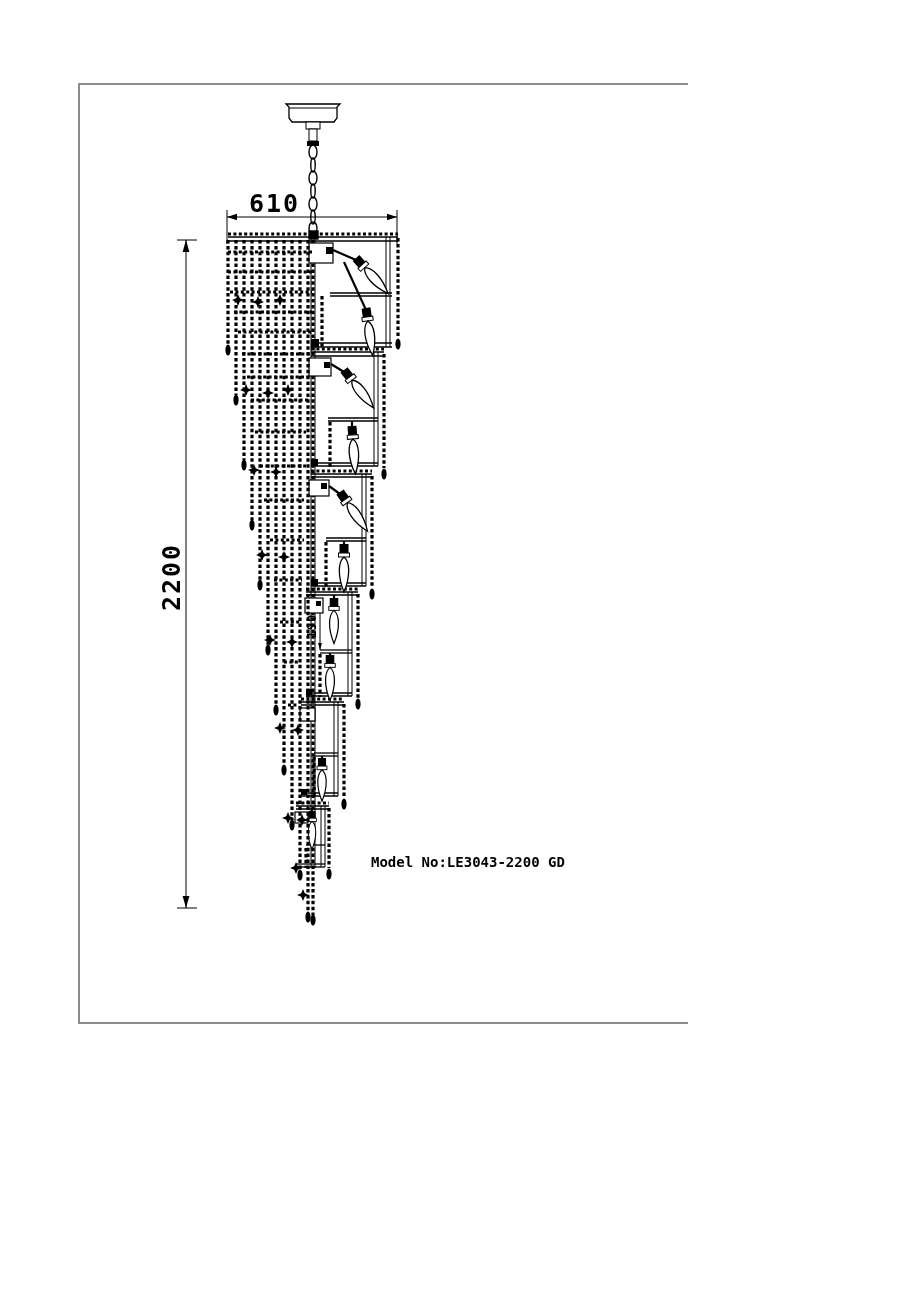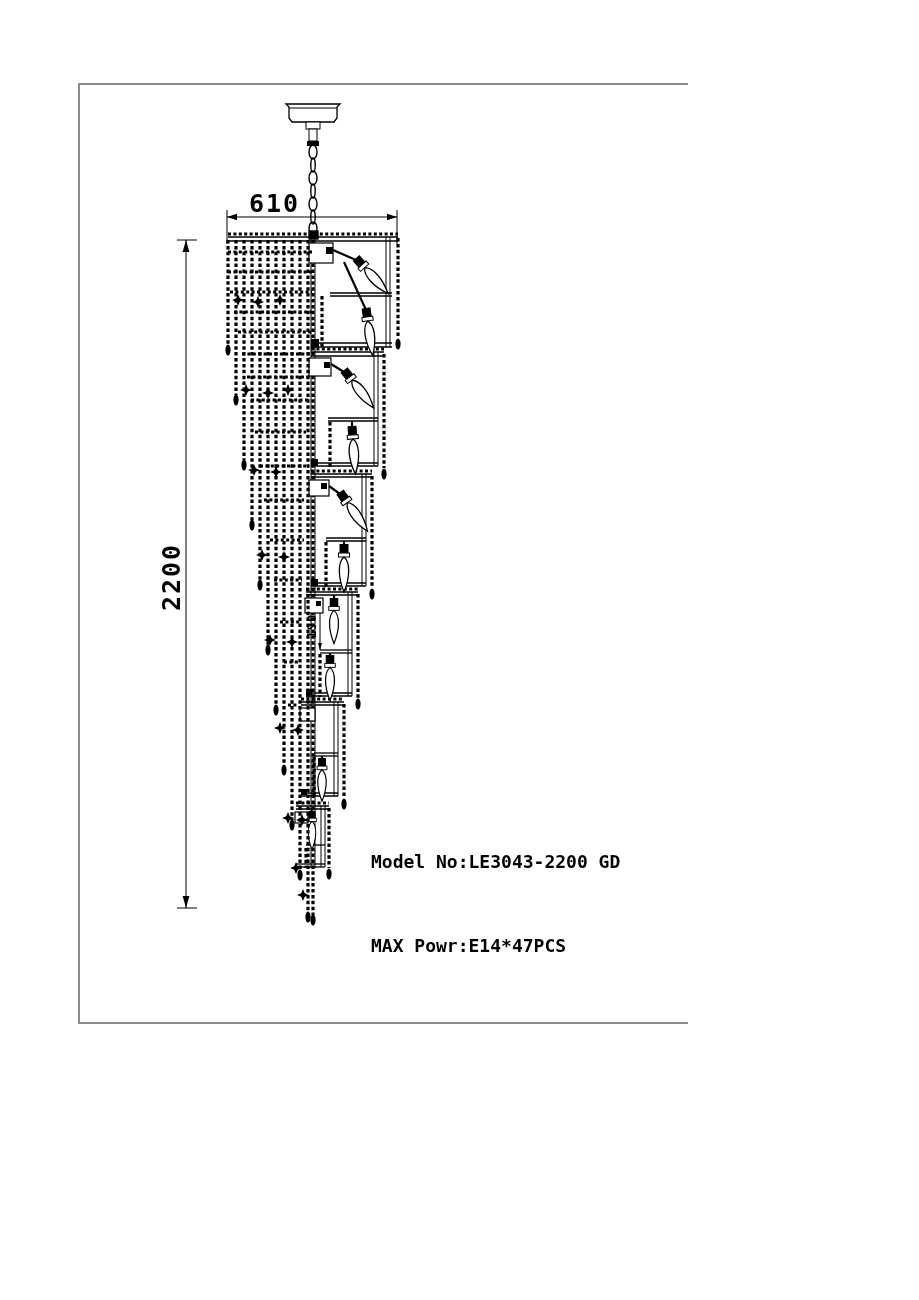--- a/index.html
+++ b/index.html
@@ -5,21 +5,21 @@
   html,body{margin:0;padding:0;background:#fff;}
   .page{position:relative;width:905px;height:1300px;background:#ffffff;overflow:hidden;
         font-family:"DejaVu Sans Mono","Liberation Mono",monospace;}
   .frame{position:absolute;left:78px;top:83px;width:608px;height:937px;
          border-left:2px solid #8c8c8c;border-top:2px solid #8c8c8c;border-bottom:2px solid #8c8c8c;}
   svg.drawing{position:absolute;left:0;top:0;}
   .dim{position:absolute;color:#000;font-weight:bold;white-space:nowrap;}
   .dim-width{left:249px;top:189px;font-size:25px;letter-spacing:2px;}
   .dim-height{left:171px;top:577px;transform:translate(-50%,-50%) rotate(-90deg);font-size:25px;letter-spacing:2px;}
   .dim-detail{left:312px;top:626px;transform:translate(-50%,-50%) rotate(-90deg);font-size:12px;letter-spacing:1px;}
-  .specs{position:absolute;left:371px;top:792px;font-size:18px;font-weight:bold;
+  .specs{position:absolute;left:371px;top:792px;font-size:14px;font-weight:bold;
          line-height:28px;white-space:pre;color:#000;}
   .bead{stroke:#000;stroke-width:3.2;stroke-dasharray:3.5 2.4;fill:none;}
   .beadh{stroke:#000;stroke-width:3;stroke-dasharray:3 2.4;fill:none;}
   .bar{stroke:#000;stroke-width:1.3;fill:none;}
   .thin{stroke:#000;stroke-width:1;fill:none;}
   .arm{stroke:#000;stroke-width:2.2;fill:none;}
   .dimline{stroke:#000;stroke-width:1;fill:none;}
 </style>
 </head>
 <body>
@@ -269,16 +269,15 @@
         <use href="#flower" x="303" y="895"></use>
     </g>
   </svg>
 
   <div class="dim dim-width">610</div>
   <div class="dim dim-height">2200</div>
   <div class="dim dim-detail">190</div>
 
   <div class="specs">
     <div>Model No:LE3043-2200 GD</div>
-    <div>MAX Powr:E14*47PCS</div>
   </div>
 
 </div>
 
 </body></html>

